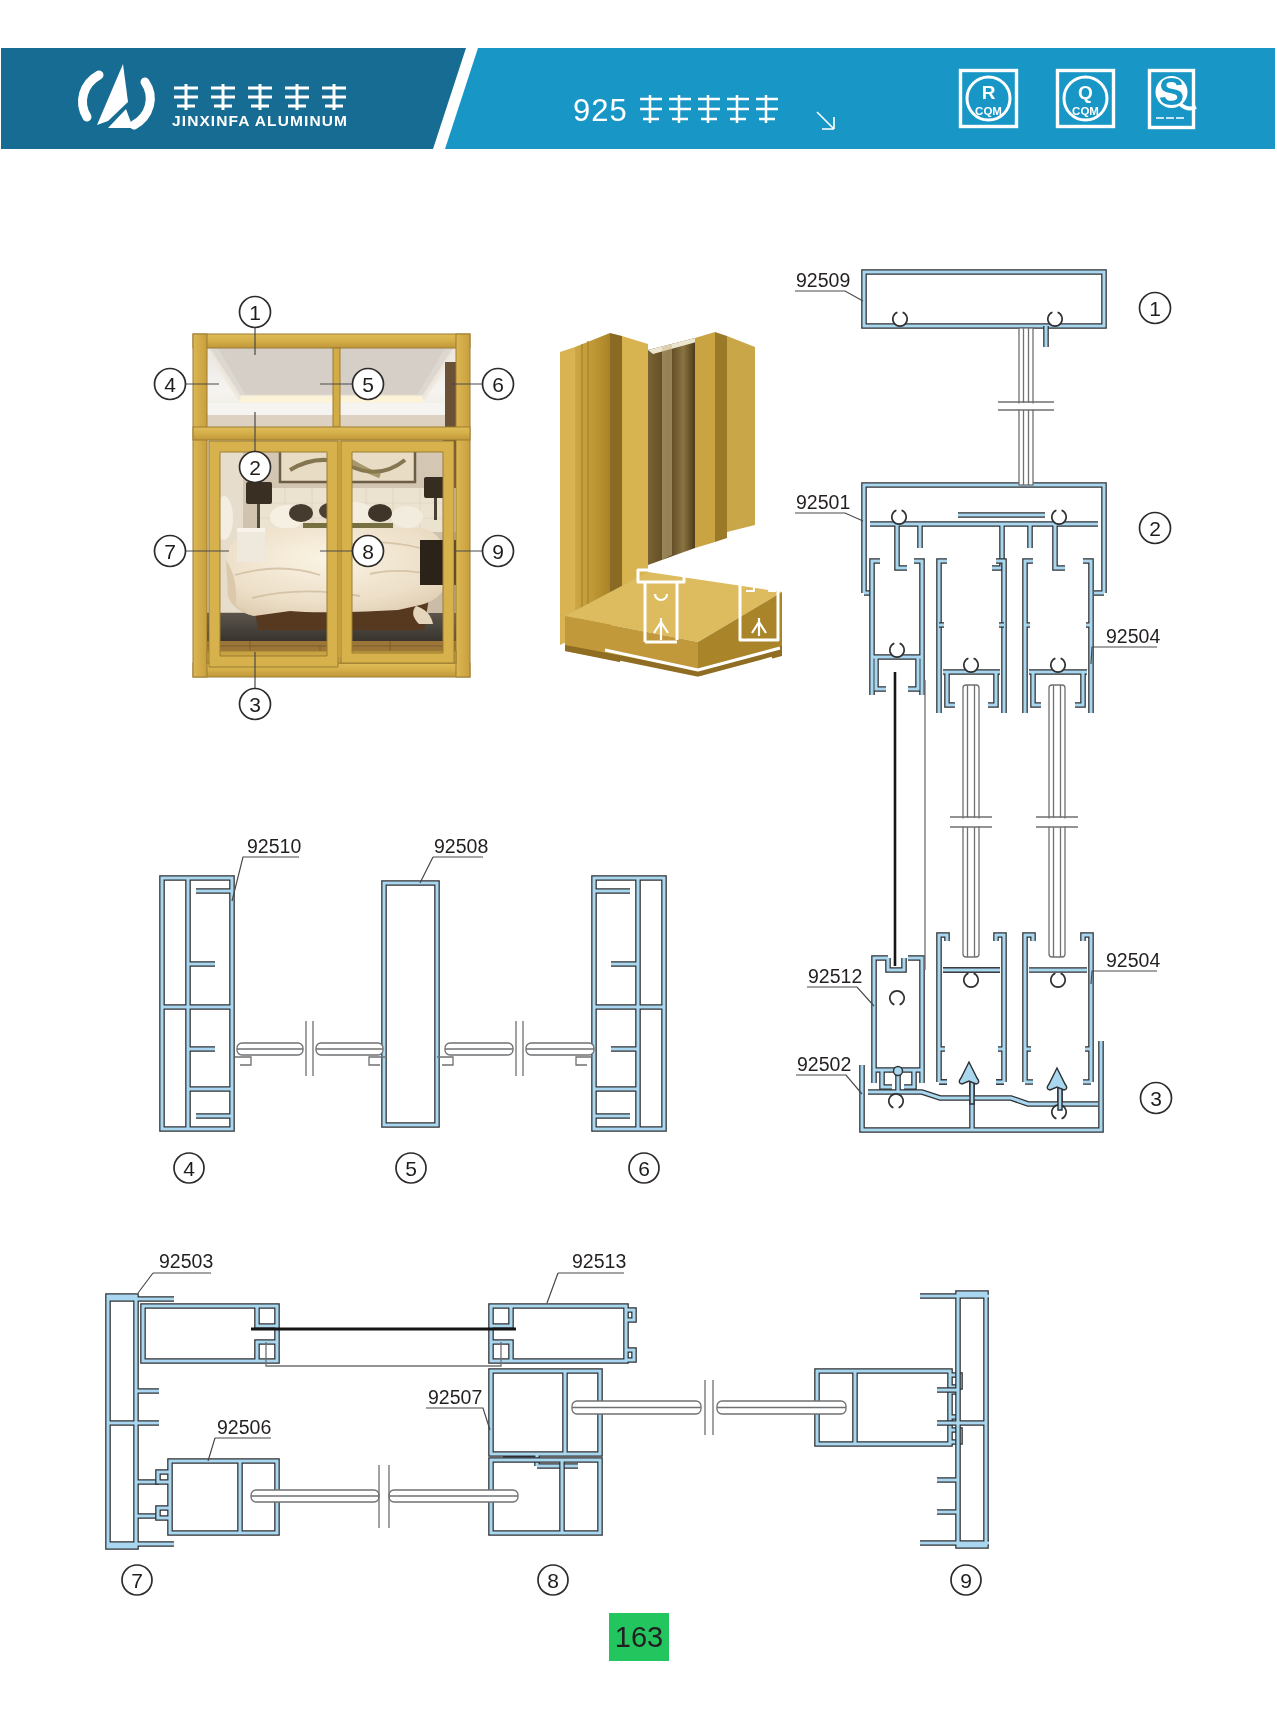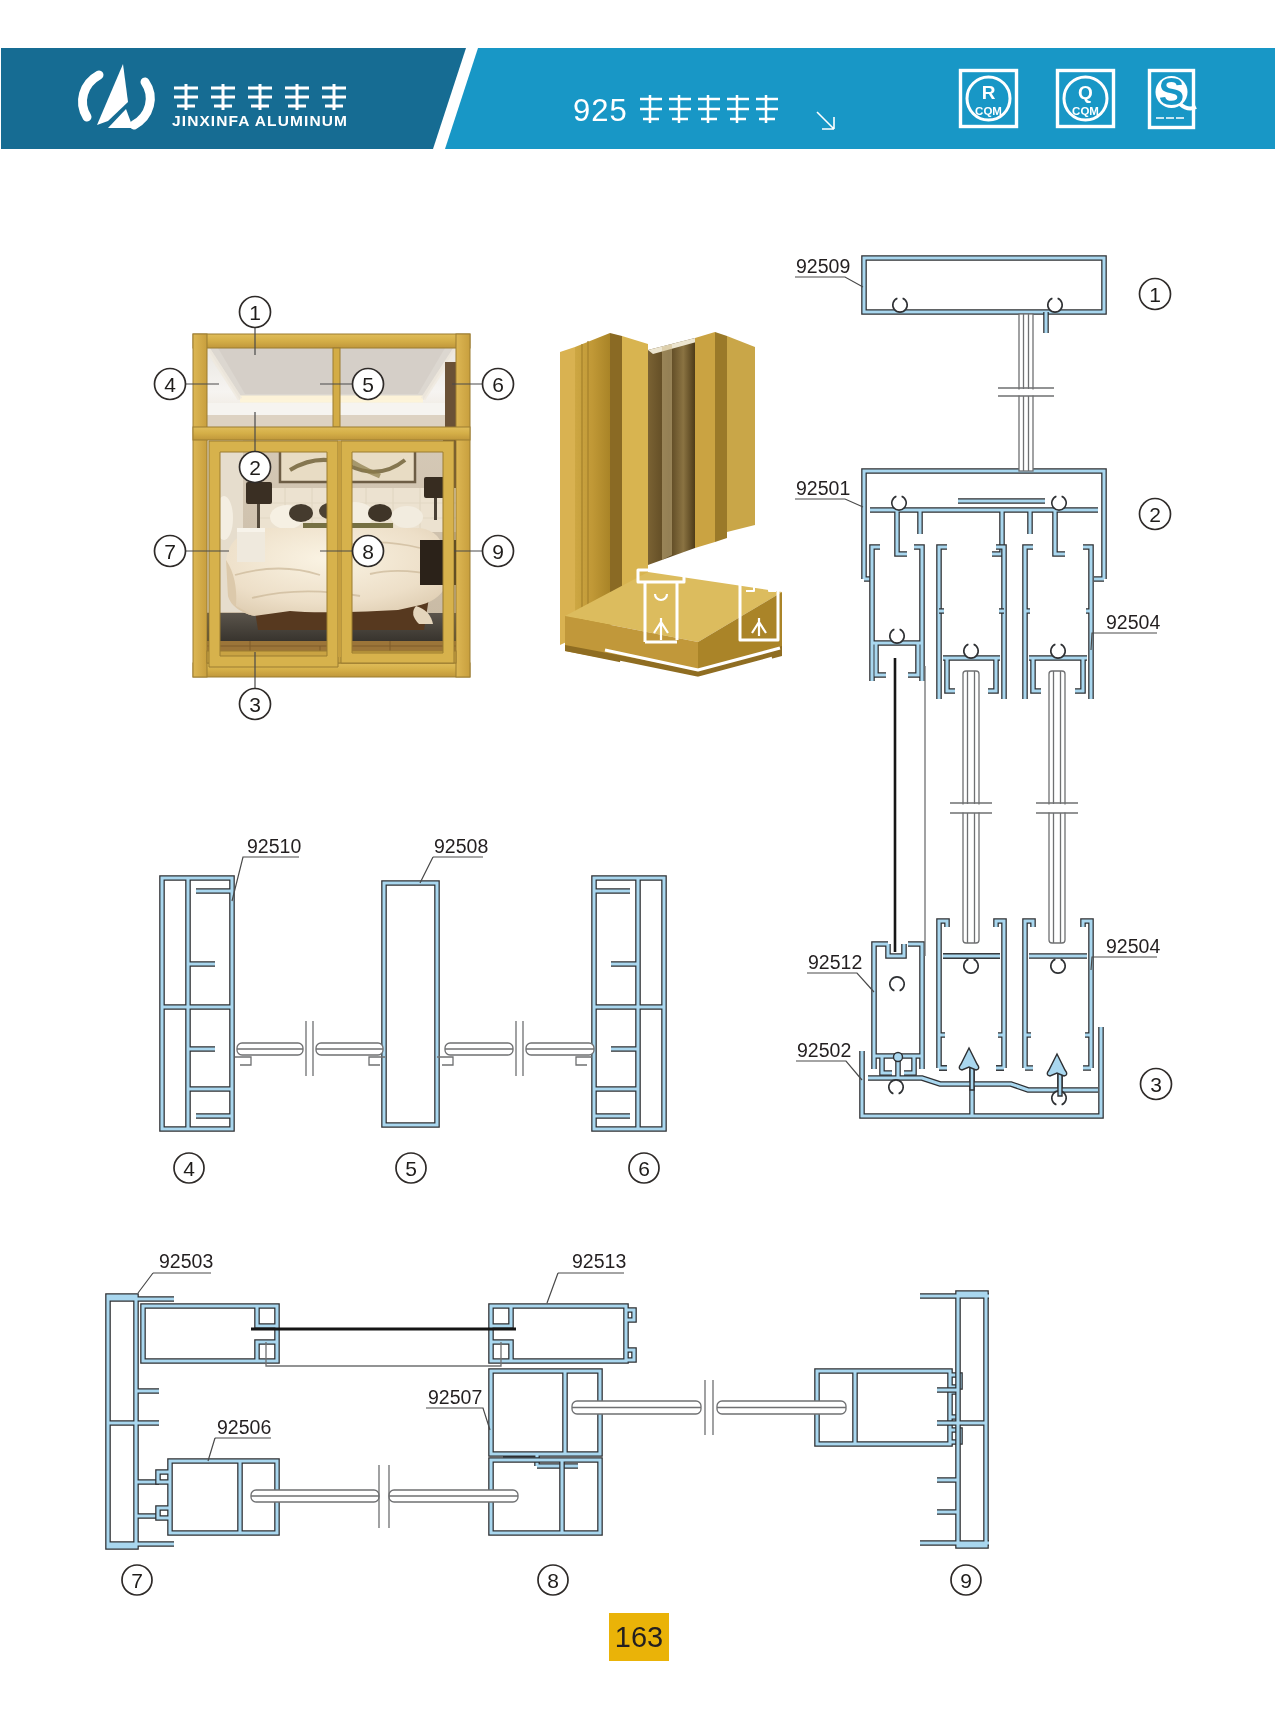--- a/index.html
+++ b/index.html
@@ -246,21 +246,21 @@
     <path d="M111,298 v22 M111,302 l-7,11 M111,302 l7,11" stroke-width="2.2"></path>
     <path d="M190,256 h38 v64 h-38 z" stroke-width="3"></path>
     <path d="M196,264 h8 v7 h-8 M226,264 h-7 v7 h7" stroke-width="2"></path>
     <path d="M209,298 v18 M209,302 l-7,11 M209,302 l7,11" stroke-width="2.2"></path>
     <path d="M55,330 L148,350 L230,328" stroke-width="3.2"></path>
     <path d="M70,342 L148,358 L222,338" stroke-width="2.4"></path>
   </g>
 </svg>
 </div>
 
-<div class="abs" style="left:790px;top:244px;width:480px;height:880px">
+<div class="abs" style="left:790px;top:258px;width:480px;height:880px">
 <svg width="480" height="880">
   <defs>
     <path id="clipU" d="M-2.6,-6.8 A7.2,7.2 0 1 0 2.6,-6.8"></path>
     <path id="clipD" d="M-2.6,6.8 A7.2,7.2 0 1 1 2.6,6.8"></path>
 
     <path id="p09" d="M74,14 H314 V68 H74 Z"></path>
     <path id="p09b" d="M256,68 V89"></path>
 
     <path id="p01" d="M74,335 V227 H314 V335 M74,335 h10 M314,335 h-10 M80,266 H308 M168,257 H255 M107,266 V310 h10 M212,266 V310 h-10 M265,266 V310 h10 M130,266 V290 M240,266 V290"></path>
 
@@ -454,13 +454,13 @@
 
   <circle class="cir" cx="42" cy="340" r="15"></circle>
       <text class="cnum" x="42" y="347.5">7</text>
   <circle class="cir" cx="458" cy="340" r="15"></circle>
       <text class="cnum" x="458" y="347.5">8</text>
   <circle class="cir" cx="871" cy="340" r="15"></circle>
       <text class="cnum" x="871" y="347.5">9</text>
 </svg>
 </div>
 
-<div class="abs" style="left:609px;top:1613px;width:60px;height:48px;background:#eab308;color:#231f20;font-size:29px;text-align:center;line-height:48px;">163</div>
+<div class="abs" style="left:609px;top:1613px;width:60px;height:48px;background:#22c55e;color:#231f20;font-size:29px;text-align:center;line-height:48px;">163</div>
 
 </body></html>

